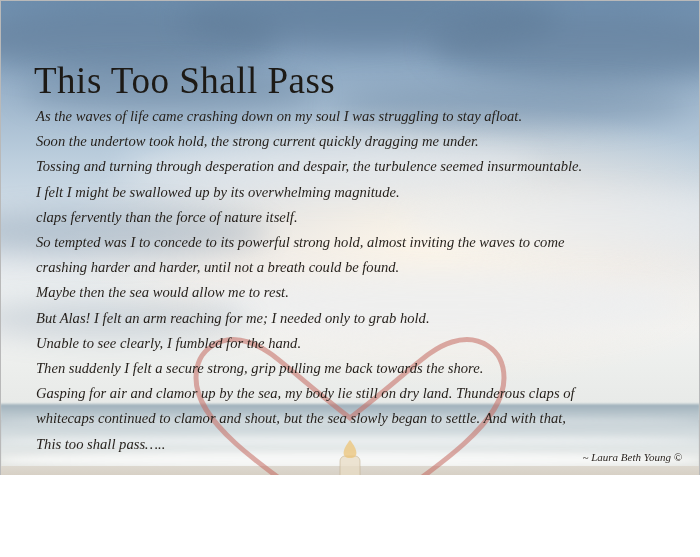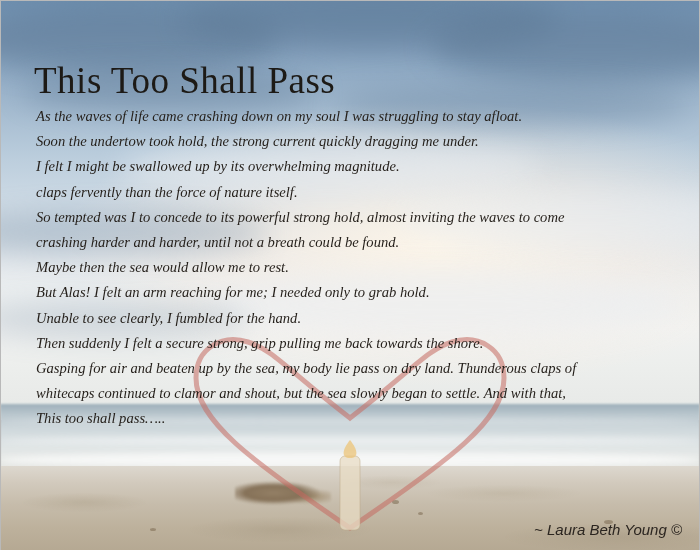--- a/index.html
+++ b/index.html
@@ -3,21 +3,21 @@
 <meta charset="utf-8">
 <style>
   html, body {
     margin: 0;
     padding: 0;
     background: #ffffff;
   }
   #poster {
     position: relative;
     width: 700px;
-    height: 550px;
+    height: 475px;
     overflow: hidden;
     font-family: "Liberation Serif", serif;
     color: #2a2420;
     background: #a3a3a3;
   }
 
   
   .bg-sky {
     position: absolute;
     left: 0; top: 0; width: 700px; height: 420px;
@@ -134,23 +134,23 @@
     font-family: "Liberation Serif", serif;
     font-style: italic;
     font-size: 14.6px;
     line-height: 25.2px;
     color: #241f1a;
     white-space: nowrap;
   }
   .signature {
     position: absolute;
     right: 18px; bottom: 12px;
-    font-family: Liberation Sans, sans-serif;
+    font-family: Liberation Serif, serif;
     font-style: italic;
-    font-size: 15px;
+    font-size: 11px;
     color: #2b2520;
   }
   .frame {
     position: absolute;
     left: 0; top: 0; width: 700px; height: 557px;
     box-sizing: border-box;
     border: 1px solid #b9b9b9;
     pointer-events: none;
   }
 </style>
@@ -193,29 +193,30 @@
       <path d="M350 140 C 342 150, 341 158, 350 158 C 359 158, 358 150, 350 140 Z" fill="rgba(236,196,120,0.75)"></path>
     </svg>
 
   </div>
 
   <h1 class="title">This Too Shall Pass</h1>
 
   <div class="poem">
     <div class="line">As the waves of life came crashing down on my soul I was struggling to stay afloat.</div>
     <div class="line">Soon the undertow took hold, the strong current quickly dragging me under.</div>
+    <div class="line">Tossing and turning through desperation and despair, the turbulence seemed insurmountable.</div>
     <div class="line">I felt I might be swallowed up by its overwhelming magnitude.</div>
     <div class="line">claps fervently than the force of nature itself.</div>
     <div class="line">So tempted was I to concede to its powerful strong hold, almost inviting the waves to come</div>
     <div class="line">crashing harder and harder, until not a breath could be found.</div>
     <div class="line">Maybe then the sea would allow me to rest.</div>
     <div class="line">But Alas! I felt an arm reaching for me; I needed only to grab hold.</div>
     <div class="line">Unable to see clearly, I fumbled for the hand.</div>
     <div class="line">Then suddenly I felt a secure strong, grip pulling me back towards the shore.</div>
-    <div class="line">Gasping for air and beaten up by the sea, my body lie pass on dry land. Thunderous claps of</div>
+    <div class="line">Gasping for air and clamor up by the sea, my body lie still on dry land. Thunderous claps of</div>
     <div class="line">whitecaps continued to clamor and shout, but the sea slowly began to settle. And with that,</div>
     <div class="line">This too shall pass…..</div>
   </div>
 
   <div class="signature">~ Laura Beth Young ©</div>
 
   <div class="frame"></div>
 </div>
 
 </body></html>

